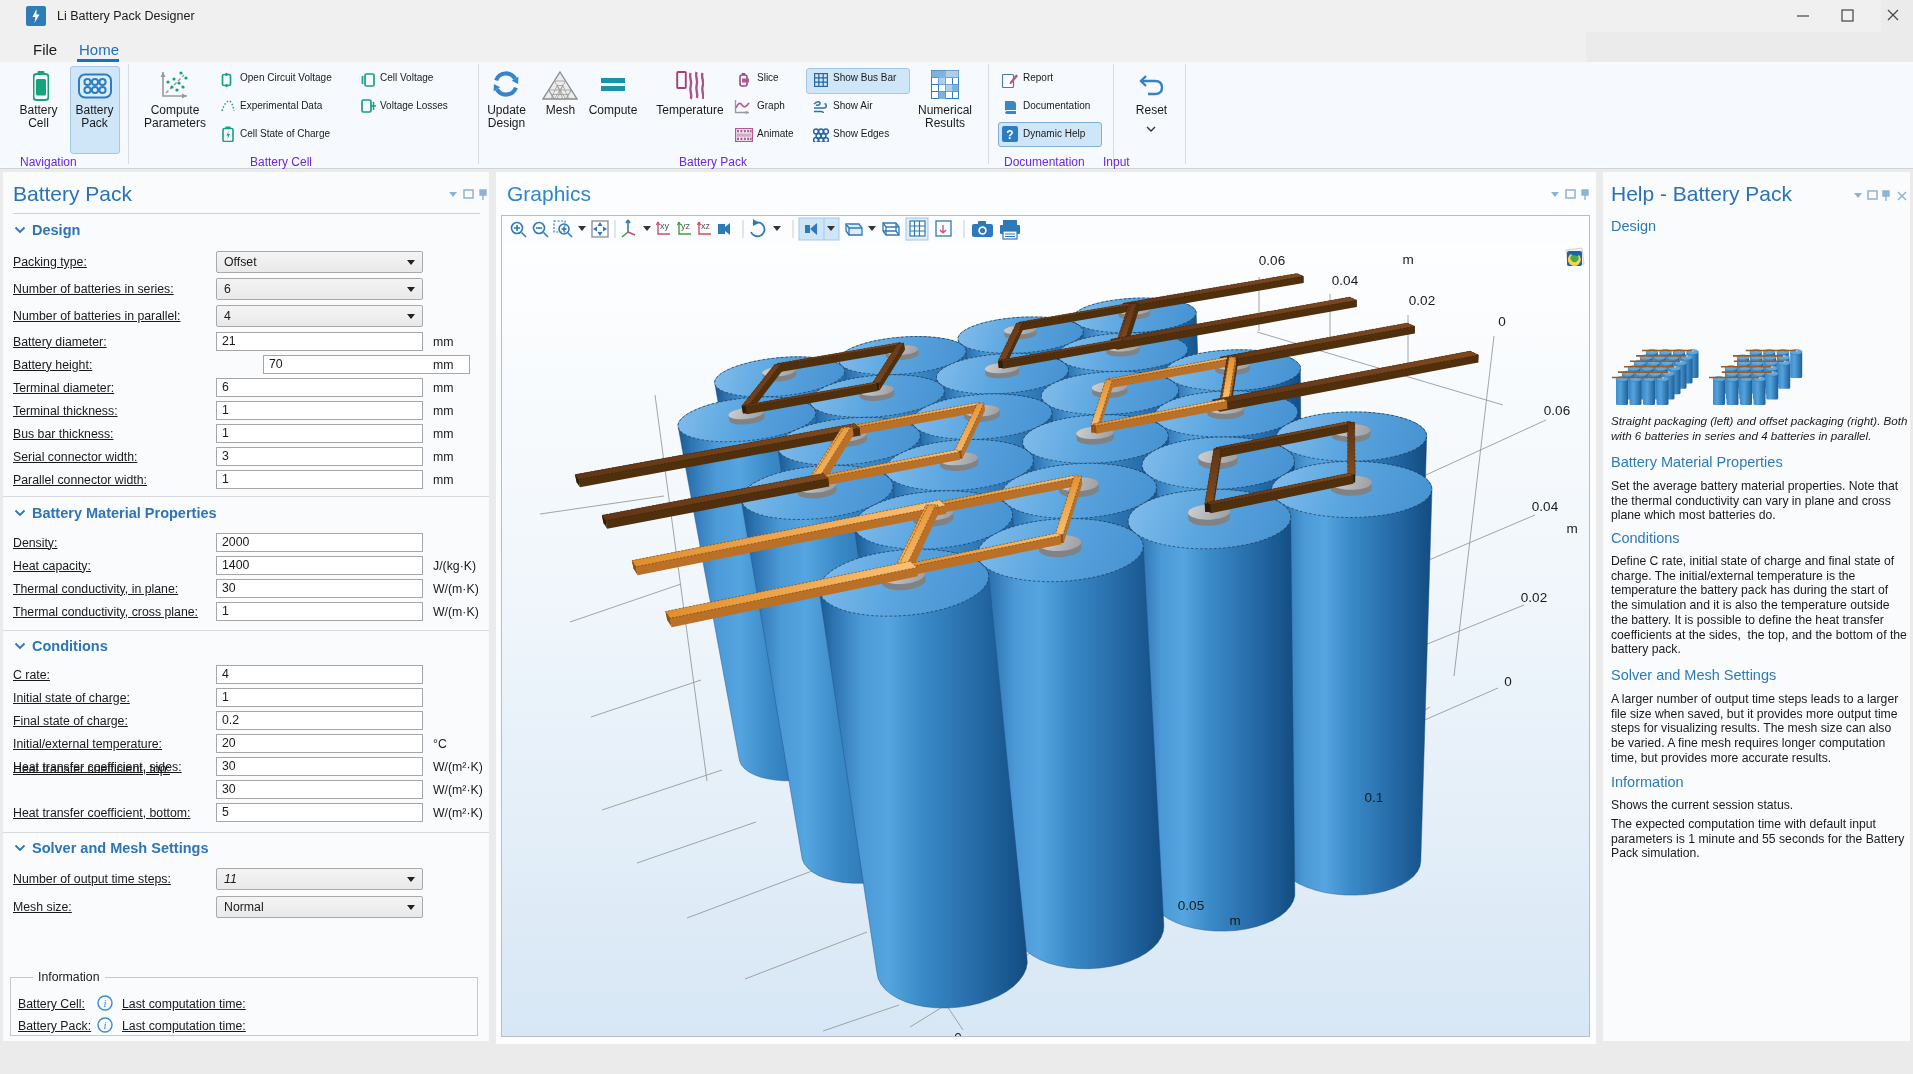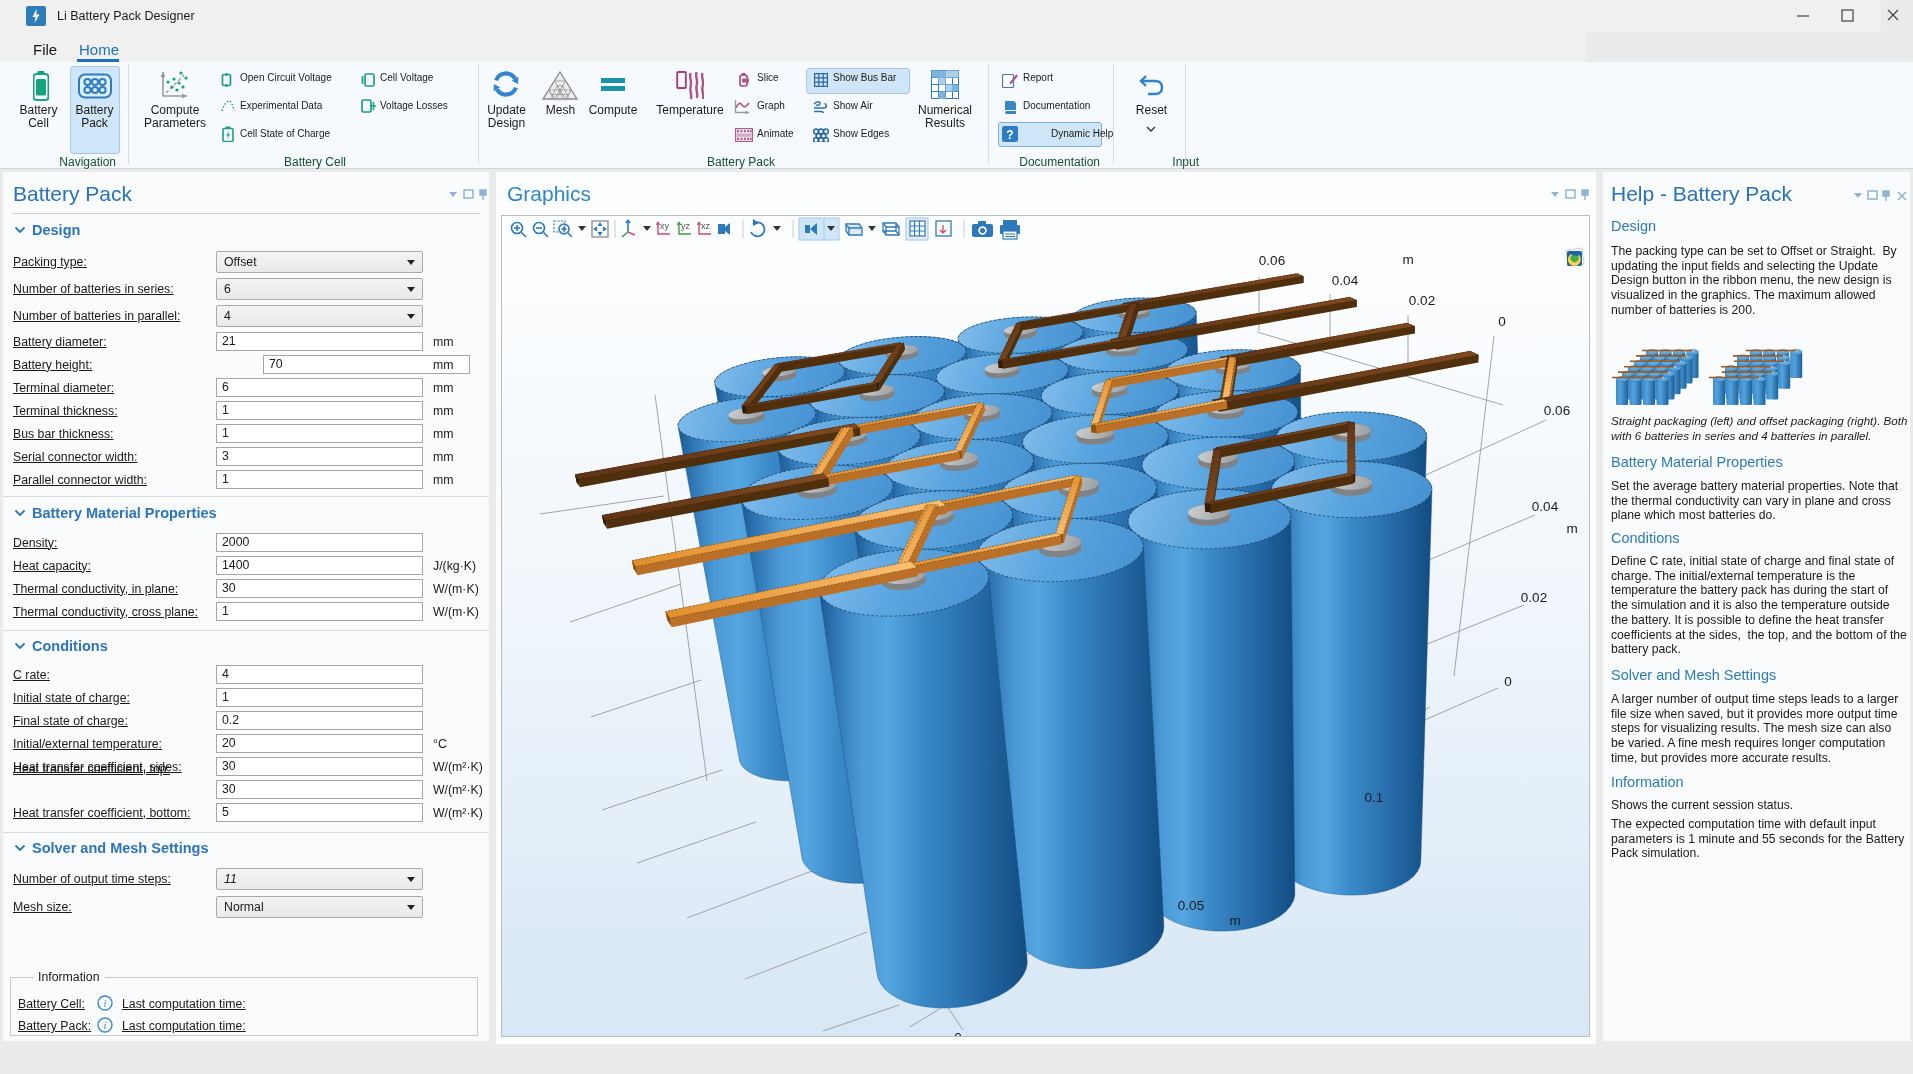--- a/index.html
+++ b/index.html
@@ -1,21 +1,21 @@
 <!DOCTYPE html>
 <html><head><meta charset="utf-8">
 <style>
 *{margin:0;padding:0;box-sizing:border-box;}
 html,body{width:1913px;height:1074px;overflow:hidden;background:#ebebeb;font-family:"Liberation Sans",sans-serif;-webkit-font-smoothing:antialiased;}
 .abs{position:absolute;}
 #titlebar{position:absolute;left:0;top:0;width:1881px;height:32px;background:#f0f0f0;}
 #tabrow{position:absolute;left:0;top:32px;width:1586px;height:30px;background:#f0f0f0;}
 #ribbon{position:absolute;left:0;top:62px;width:1913px;height:107px;background:#f6f9fd;border-bottom:1px solid #cfd4d8;}
 .gsep{position:absolute;top:2px;height:100px;width:1px;background:#d9dde1;}
-.glabel{position:absolute;top:93px;font-size:12px;color:#14532d;text-align:right;}
+.glabel{position:absolute;top:93px;font-size:12px;color:#6d28d9;text-align:left;}
 .bigbtn{position:absolute;text-align:center;font-size:12px;color:#1a1a1a;line-height:13px;}
 .smallbtn{position:absolute;font-size:10px;color:#1a1a1a;white-space:nowrap;}
 .panel{position:absolute;background:#f9fbfd;}
 .ptitle{position:absolute;font-size:21px;color:#2a72b8;}
 .sechead{position:absolute;font-size:14.5px;font-weight:bold;color:#2d74b9;}
 .flabel{position:absolute;font-size:12.3px;color:#1a1a1a;white-space:nowrap;text-decoration:underline;}
 .finput{position:absolute;left:213px;width:207px;height:19px;background:#fff;border:1px solid #a6a6a6;font-size:12.3px;color:#1a1a1a;padding-left:5px;line-height:17px;}
 .fdrop{position:absolute;left:213px;width:207px;height:22px;background:linear-gradient(#f4f4f4,#e9e9e9);border:1px solid #a9a9a9;border-radius:2px;font-size:12.3px;color:#1a1a1a;padding-left:7px;line-height:20px;}
 .funit{position:absolute;left:430px;font-size:12.3px;color:#1a1a1a;white-space:nowrap;}
 .darr{position:absolute;right:7px;top:8px;width:0;height:0;border-left:4.5px solid transparent;border-right:4.5px solid transparent;border-top:5px solid #222;}
@@ -204,21 +204,21 @@
  <svg class="abs" style="left:1003px;top:38px" width="15" height="15">
   <path d="M2 1 L10 1 C11.6 1 13 2.4 13 4 L13 14 L4 14 C2.5 14 2 13 2 12 Z" fill="#3a87c8"></path>
   <path d="M2 12 C2 10.8 3 10.5 4 10.5 L13 10.5" stroke="#fff" stroke-width="1.2" fill="none"></path>
  </svg>
  <div class="smallbtn" style="left:1023px;top:38px;">Documentation</div>
  <div class="abs" style="left:998px;top:60px;width:104px;height:25px;background:#cfe5f8;border:1px solid #7fb0d9;border-radius:3px;"></div>
  <svg class="abs" style="left:1002px;top:64px" width="16" height="16">
   <rect x="0" y="0" width="16" height="16" rx="2" fill="#2e7dc0"></rect>
   <text x="8" y="12.5" text-anchor="middle" font-size="12" font-weight="bold" fill="#fff" font-family="Liberation Sans,sans-serif">?</text>
  </svg>
- <div class="smallbtn" style="left:1023px;top:66px;margin-left:28px;">Dynamic Help</div>
+ <div class="smallbtn" style="left:1023px;top:66px;">Dynamic Help</div>
  <div class="gsep" style="left:1113px;"></div>
  <div class="glabel" style="left:1004px;width:96px;">Documentation</div>
 
  <svg class="abs" style="left:1138px;top:12px" width="26" height="22">
   <path d="M8 2 L3 7 L8 12" stroke="#3183c8" stroke-width="2.4" fill="none"></path>
   <path d="M3 7 L17 7 C22 7 24 10 24 13.5 C24 17 22 20 17 20 L10 20" stroke="#3183c8" stroke-width="2.4" fill="none"></path>
  </svg>
  <div class="bigbtn" style="left:1124px;top:42px;width:55px;">Reset</div>
  <svg class="abs" style="left:1146px;top:64px" width="10" height="6">
       <path d="M1 1 L5 5 L9 1" stroke="#333" stroke-width="1.4" fill="none"></path>
@@ -1369,21 +1369,20 @@
 
 <div class="panel" style="left:1603px;top:172px;width:307px;height:869px;">
  <div class="ptitle" style="left:8px;top:10px;">Help - Battery Pack</div>
  <svg class="abs" style="left:249px;top:17px" width="56" height="14">
   <path d="M2 4 L10 4 L6 9 Z" fill="#8fb3d2"></path>
   <rect x="16" y="2" width="9" height="8" fill="none" stroke="#8fb3d2" stroke-width="1.5"></rect>
   <path d="M31 2 h6 v5 h-6 z M34 7 v5" stroke="#8fb3d2" stroke-width="1.4" fill="#8fb3d2"></path>
   <path d="M46 3 L54 11 M54 3 L46 11" stroke="#8fb3d2" stroke-width="1.5"></path>
  </svg>
  <div class="helphead" style="left:8px;top:46px;">Design</div>
- <div class="helptext" style="left:8px;top:72px;">The packing type can be set to Offset or Straight.&nbsp; By updating the input fields and selecting the Update Design button in the ribbon menu, the new design is visualized in the graphics. The maximum allowed number of batteries is 200.</div>
  <svg class="abs" style="left:5px;top:152px" width="200" height="90" viewBox="0 0 200 90">
 <defs>
         <linearGradient id="mpc" x1="0" y1="0" x2="1" y2="0">
           <stop offset="0" stop-color="#3d8bc9"></stop>
           <stop offset="0.35" stop-color="#55a3de"></stop>
           <stop offset="1" stop-color="#1d6098"></stop>
         </linearGradient>
       </defs>
 <rect x="38.0" y="28.0" width="12" height="26" rx="1.5" fill="url(#mpc)"></rect>
       <ellipse cx="44.0" cy="28.0" rx="6" ry="2.6" fill="#5fa8de" stroke="#2a6ca8" stroke-width="0.4"></ellipse>

